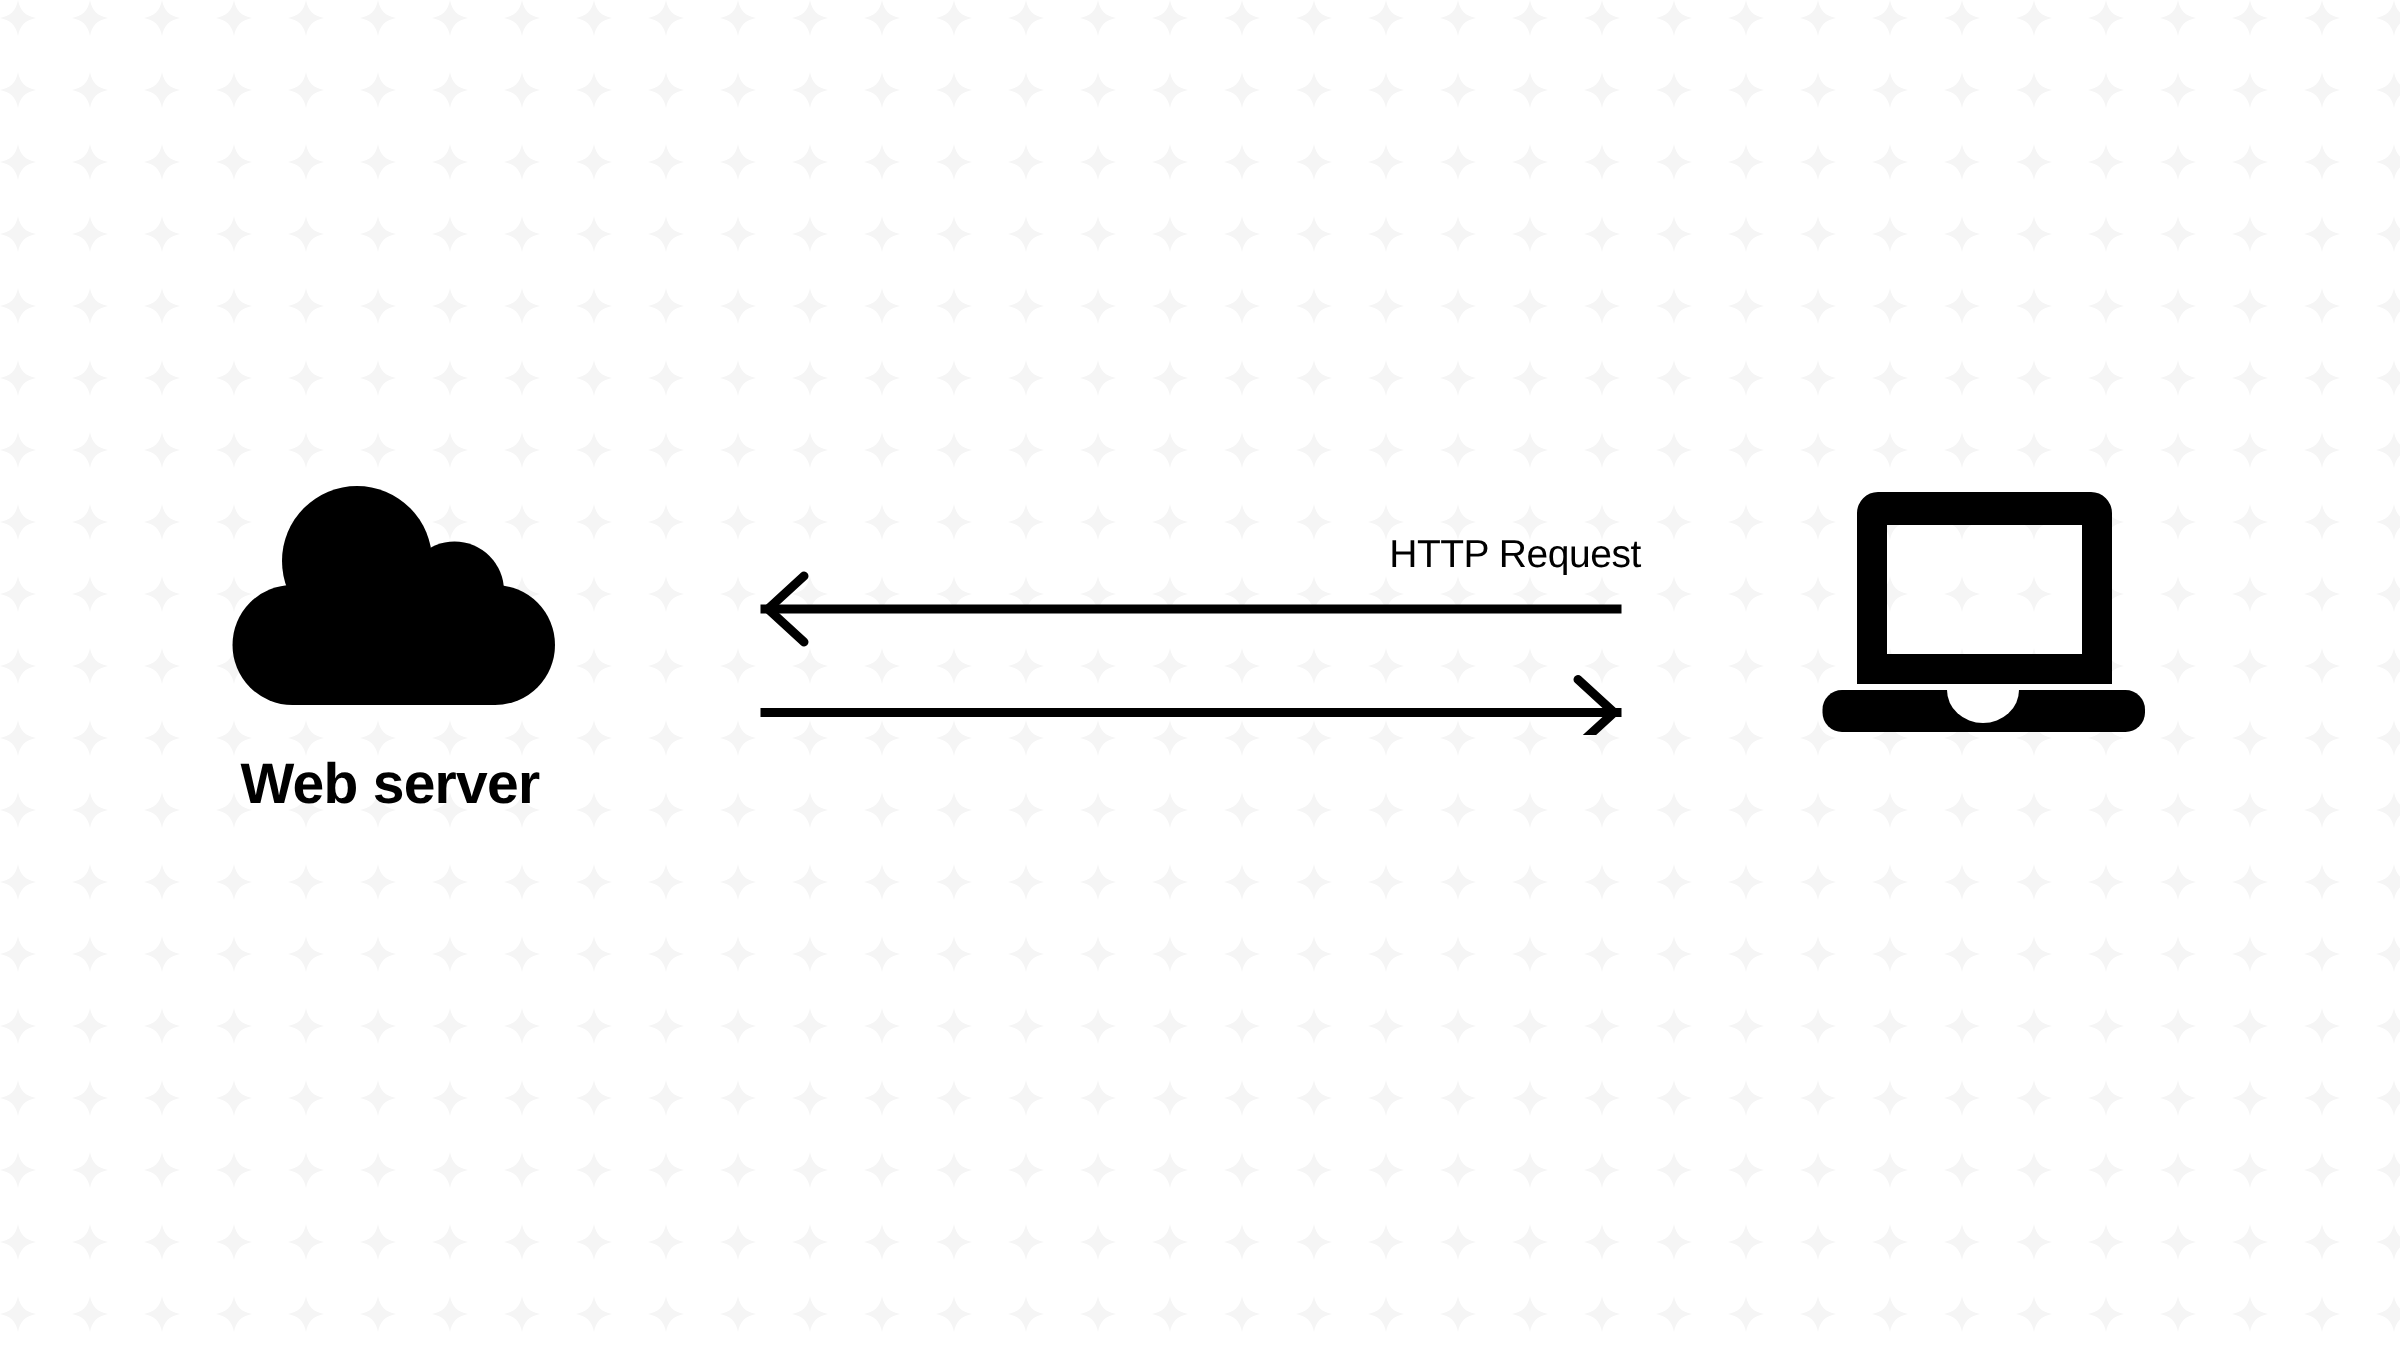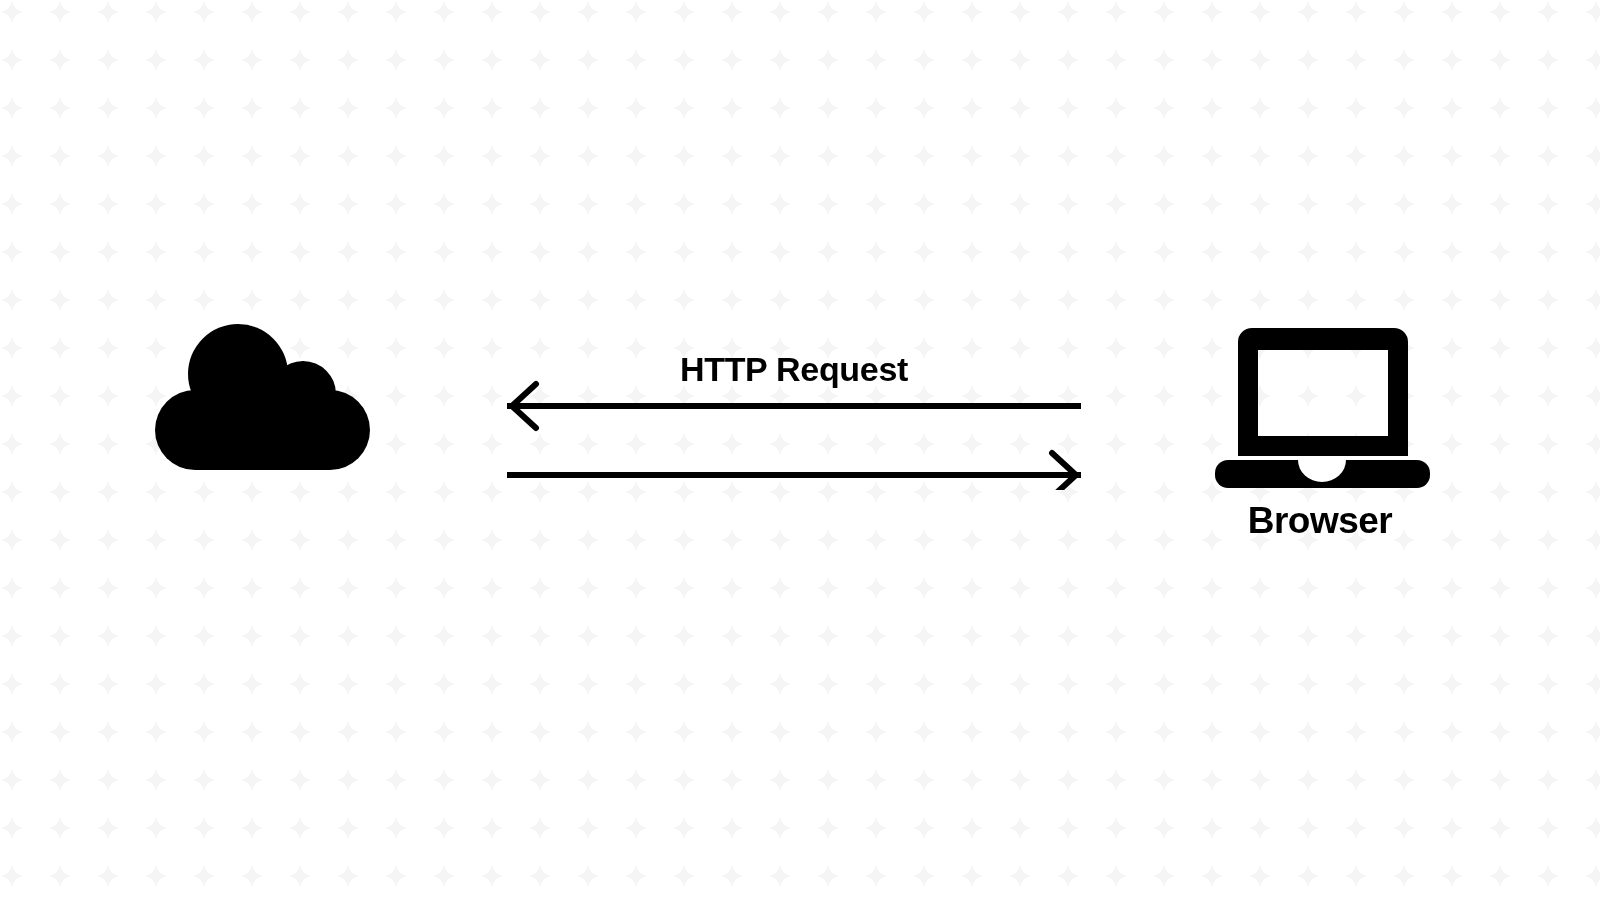--- a/index.html
+++ b/index.html
@@ -61,27 +61,27 @@
     left: 1060px;
     top: 498px;
     width: 520px;
     font-size: 37px;
     line-height: 46px;
   }
 
   .flow-label {
     position: absolute;
     font-family: "Liberation Sans", sans-serif;
-    font-weight: bold;
+    font-weight: normal;
     color: #000000;
-    font-size: 34px;
+    font-size: 26px;
     line-height: 42px;
     letter-spacing: -0.3px;
     white-space: nowrap;
-    text-align: center;
+    text-align: right;
     width: 600px;
     left: 494px;
   }
 
   #request-label { top: 348px; }
   #response-label { top: 488px; }
 
   .icon-svg { position: absolute; display: block; }
   #cloud-icon-wrap { left: 150px; top: 318px; width: 225px; height: 160px; }
   #laptop-icon-wrap { left: 1210px; top: 320px; width: 225px; height: 172px; }
@@ -133,17 +133,17 @@
         <polyline points="42,14 18,36 42,58" stroke-linecap="round"></polyline>
 
         <line x1="16" y1="105" x2="584" y2="105"></line>
         <polyline points="558,83 582,105 558,127" stroke-linecap="round"></polyline>
       </g>
     </svg>
 
     <div class="flow-label" id="request-label">HTTP Request</div>
 
 
+    <div class="node-label" id="web-server-label">Web server</div>
 
-    <div class="node-label" id="browser-label">Browser</div>
 
   </div>
 </div>
 
 </body></html>

